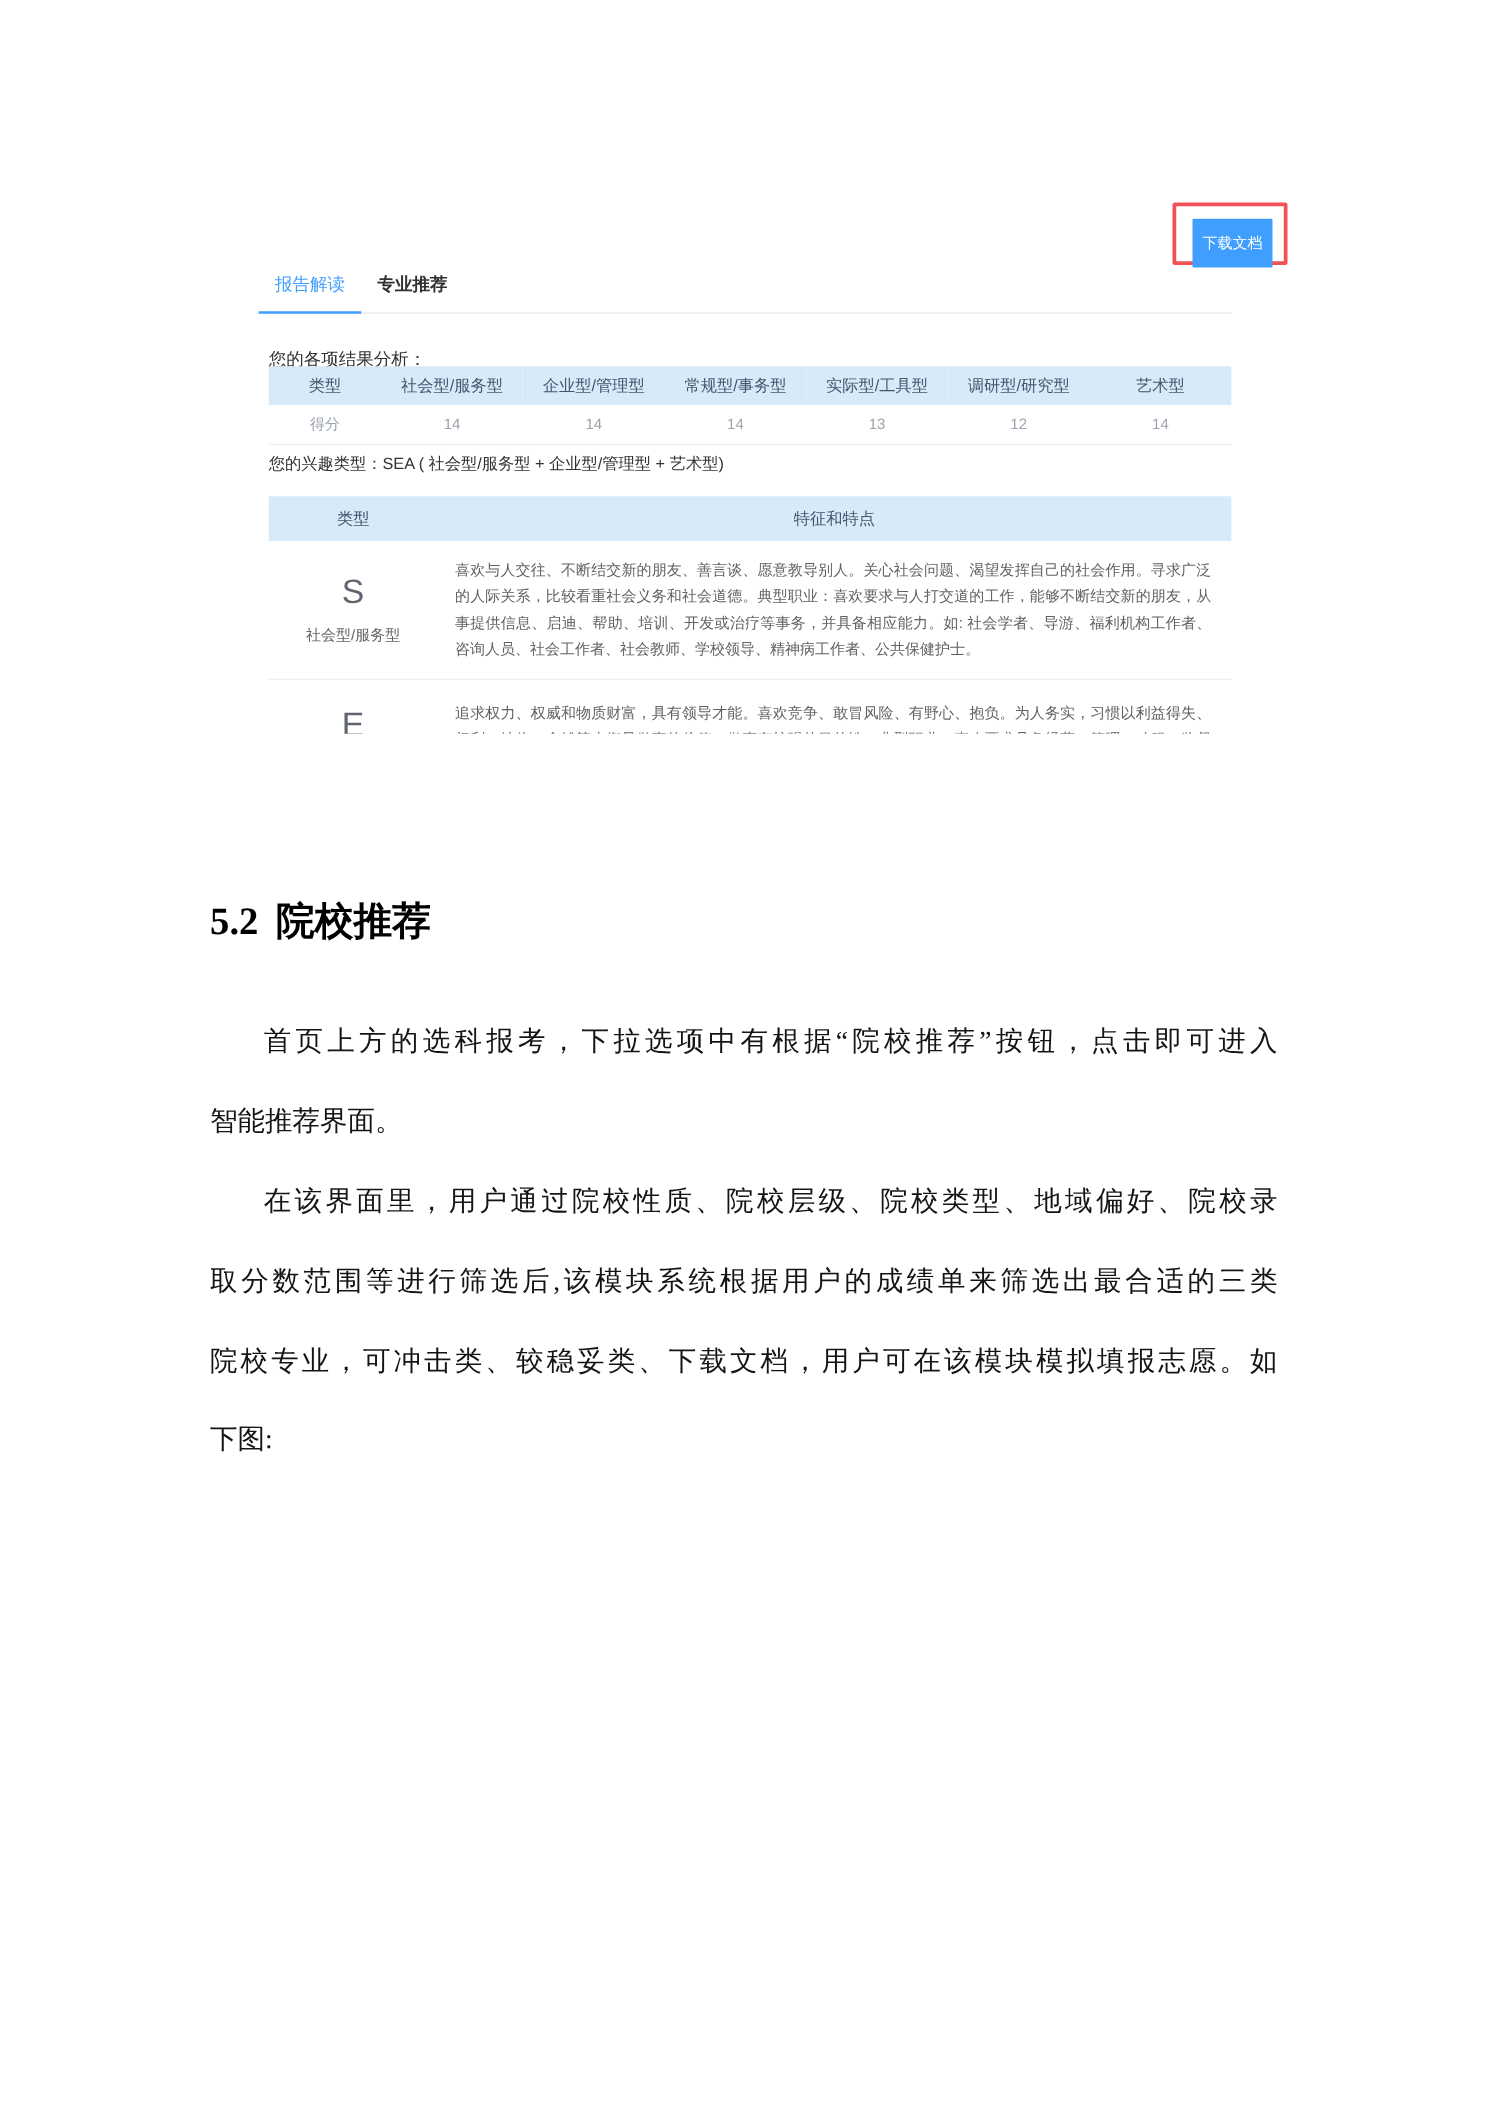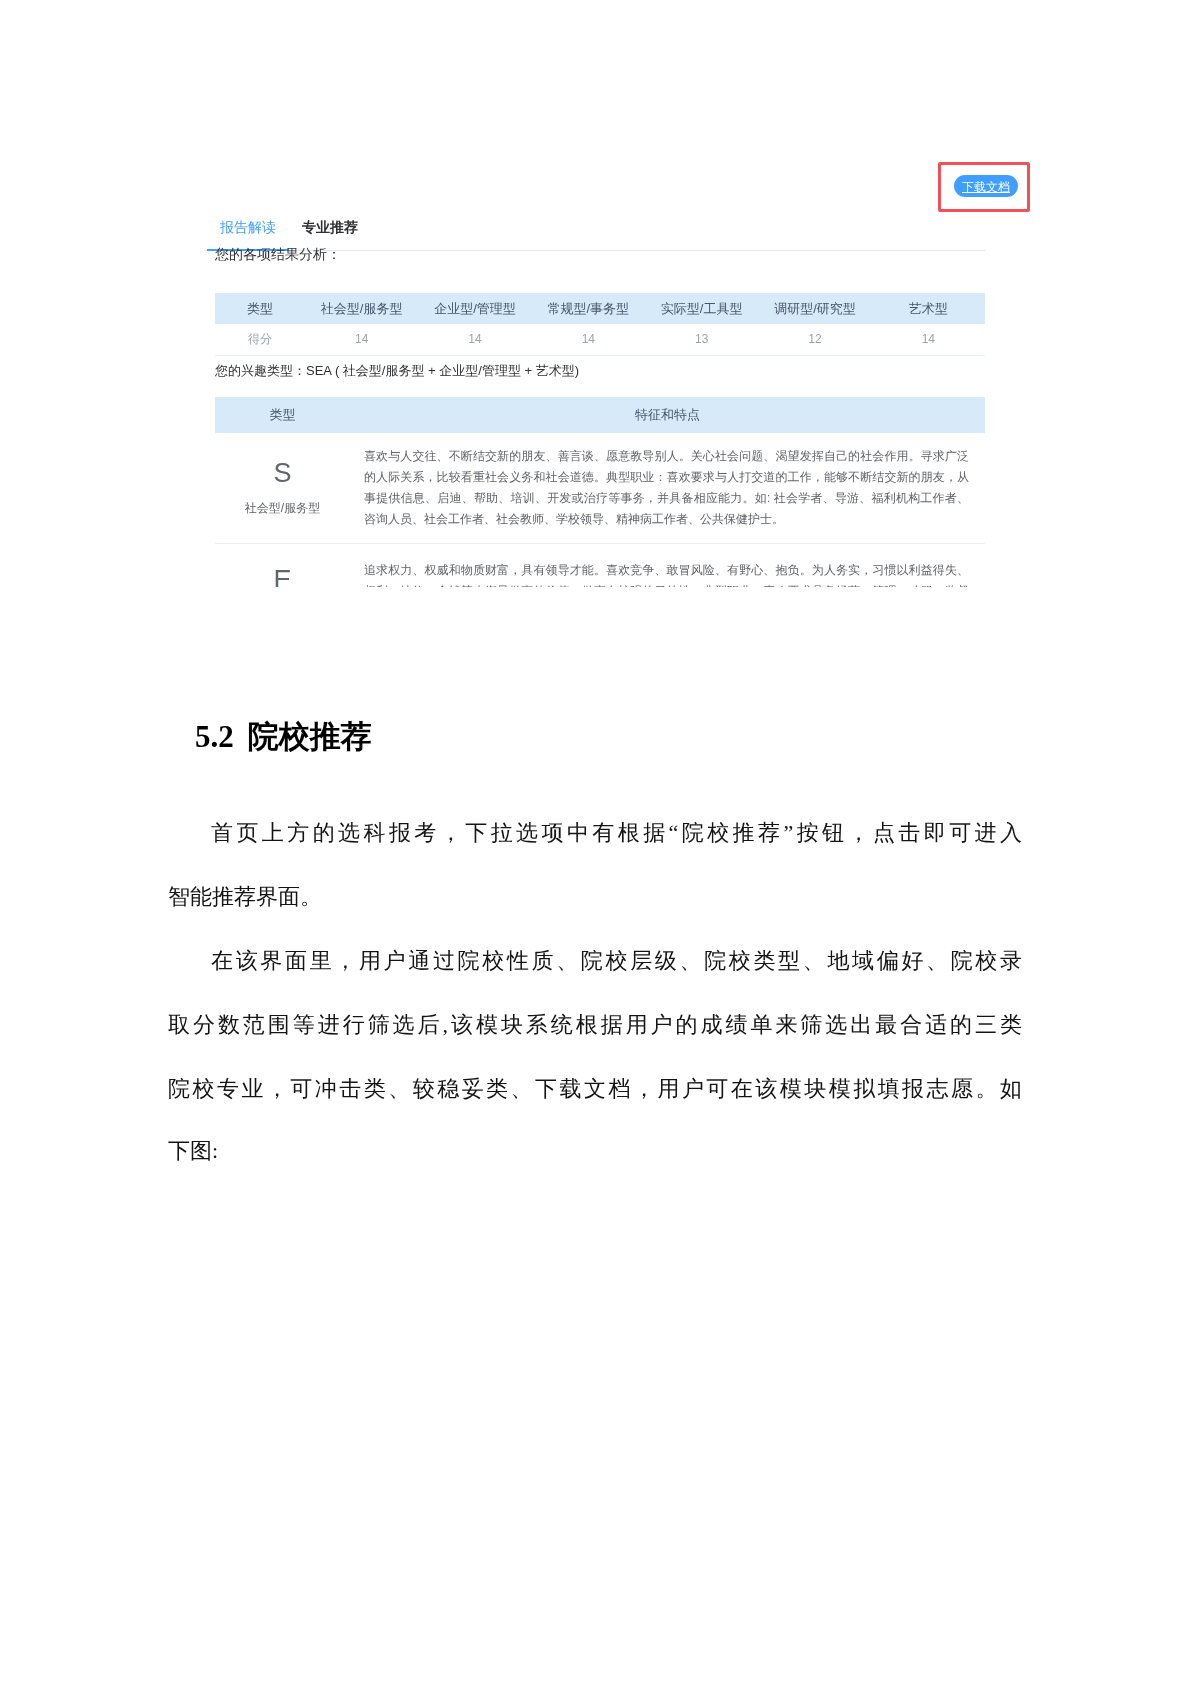--- a/index.html
+++ b/index.html
@@ -8,30 +8,30 @@
     position:relative; width:1190px; height:1683px; background:#ffffff;
     font-family:"Liberation Sans","DejaVu Sans",sans-serif; overflow:hidden;
   }
 
   
   .shot { position:absolute; left:205px; top:155px; width:830px; height:432px; overflow:hidden; background:#fff; }
   .shot-title { position:absolute; left:0; top:9px; width:780px; text-align:center;
     font-size:17px; font-weight:500; color:#303133; letter-spacing:1px; }
   .redbox { position:absolute; left:733px; top:7px; width:92px; height:50px;
     border:3px solid #f25158; border-radius:2px; background:#fff; }
-  .dl-btn { position:absolute; left:749px; top:20px; width:64px; height:22px;
-    background:#409eff; border:none; border-radius:11px; color:#fff; font-size:12px;
-    line-height:25px; text-align:center; cursor:pointer; font-family:inherit;text-decoration:underline; }
+  .dl-btn { position:absolute; left:749px; top:20px; width:64px; height:39px;
+    background:#409eff; border:none; border-radius:1px; color:#fff; font-size:12px;
+    line-height:25px; text-align:center; cursor:pointer; font-family:inherit; }
   .tabs { position:absolute; left:0; top:58px; width:780px; display:flex;
     border-bottom:1px solid #e4e7ed; padding-left:2px; }
   .tab { position:relative; padding:6px 13px 13px; font-size:14px; color:#303133; cursor:pointer; }
   .tab.active { color:#409eff;text-align:right; }
   .tab.active::after { content:""; position:absolute; left:0; right:0; bottom:-1px; height:2px; background:#409eff; }
   .tab.inactive { font-weight:700; }
-  .analysis-label { position:absolute; left:10px; top:91px; font-size:14px; color:#303133; }
+  .analysis-label { position:absolute; left:10px; top:124px; font-size:14px; color:#303133; }
   .score-table { position:absolute; left:10px; top:138px; width:770px; border-collapse:collapse; table-layout:fixed; }
   .score-table col.c1 { width:90px; }
   .score-table th { background:#d7eaf9; height:31px; font-size:13px; font-weight:400; color:#46556b; text-align:center; }
   .score-table td { height:31px; font-size:12px; color:#9aa3ae; text-align:center; border-bottom:1px solid #e8eef5; background:#fff; }
   .interest-line { position:absolute; left:10px; top:207px; font-size:13px; color:#303133; }
   .trait-table { position:absolute; left:10px; top:242px; width:770px; }
   .trait-head { display:grid; grid-template-columns:135px 1fr; background:#d7eaf9; height:36px; align-items:center; }
   .trait-head div { text-align:center; font-size:13px; color:#46556b; }
   .trait-row { display:grid; grid-template-columns:135px 1fr; border-bottom:1px solid #ebeef5; background:#fff; }
   .trait-type { display:flex; flex-direction:column; align-items:center; justify-content:center; padding:14px 4px; }
@@ -40,21 +40,21 @@
   .trait-desc { padding:13px 16px 13px 14px; font-size:12px; line-height:21px; color:#606266; text-align:justify; }
   .trait-row.clipped .trait-type { justify-content:flex-start; padding-top:22px; }
   .trait-row.clipped .trait-desc { padding-top:16px; }
 
   
   .doc-line { position:absolute; left:168px; width:854px; font-family:"Liberation Serif","DejaVu Serif",serif;
     font-size:22px; color:#141414; white-space:nowrap; }
   .doc-line.just { white-space:normal; text-align:justify; text-align-last:justify; }
   .doc-line.indent { padding-left:43px; }
   .heading { position:absolute; left:168px; top:716px; font-family:"Liberation Serif","DejaVu Serif",serif;
-    font-size:31px; font-weight:700; color:#000;margin-left:27px; }
+    font-size:31px; font-weight:700; color:#000; }
   .heading .num { margin-right:14px; }
   .page-num { position:absolute; left:0; top:1558px; width:100%; text-align:center; font-size:17px; color:#1f1f1f; }
 </style>
 </head>
 <body>
 
 <div class="page">
 
   <div class="shot">
 

